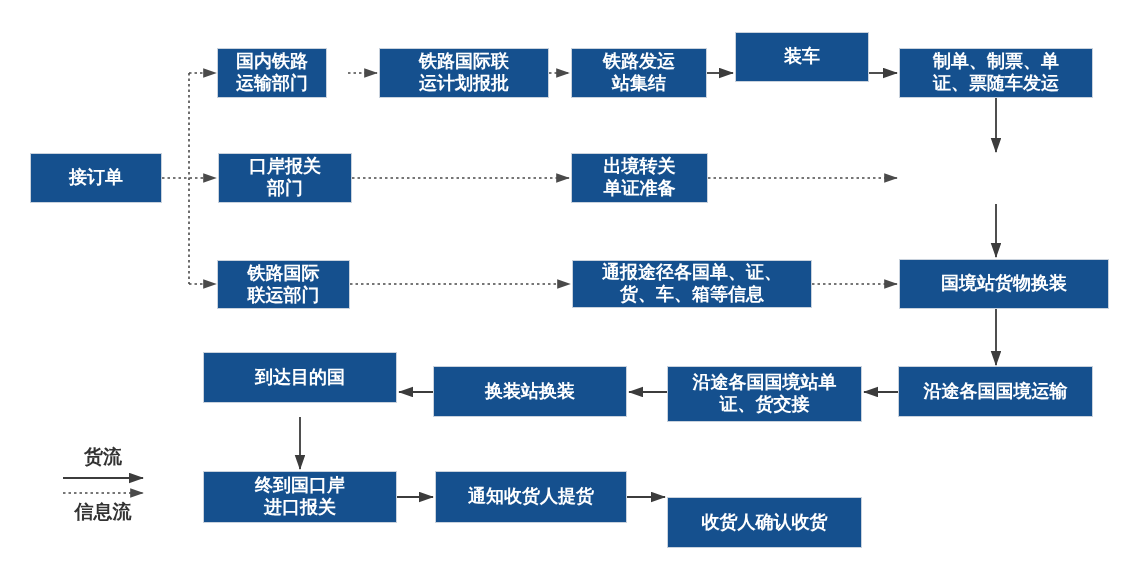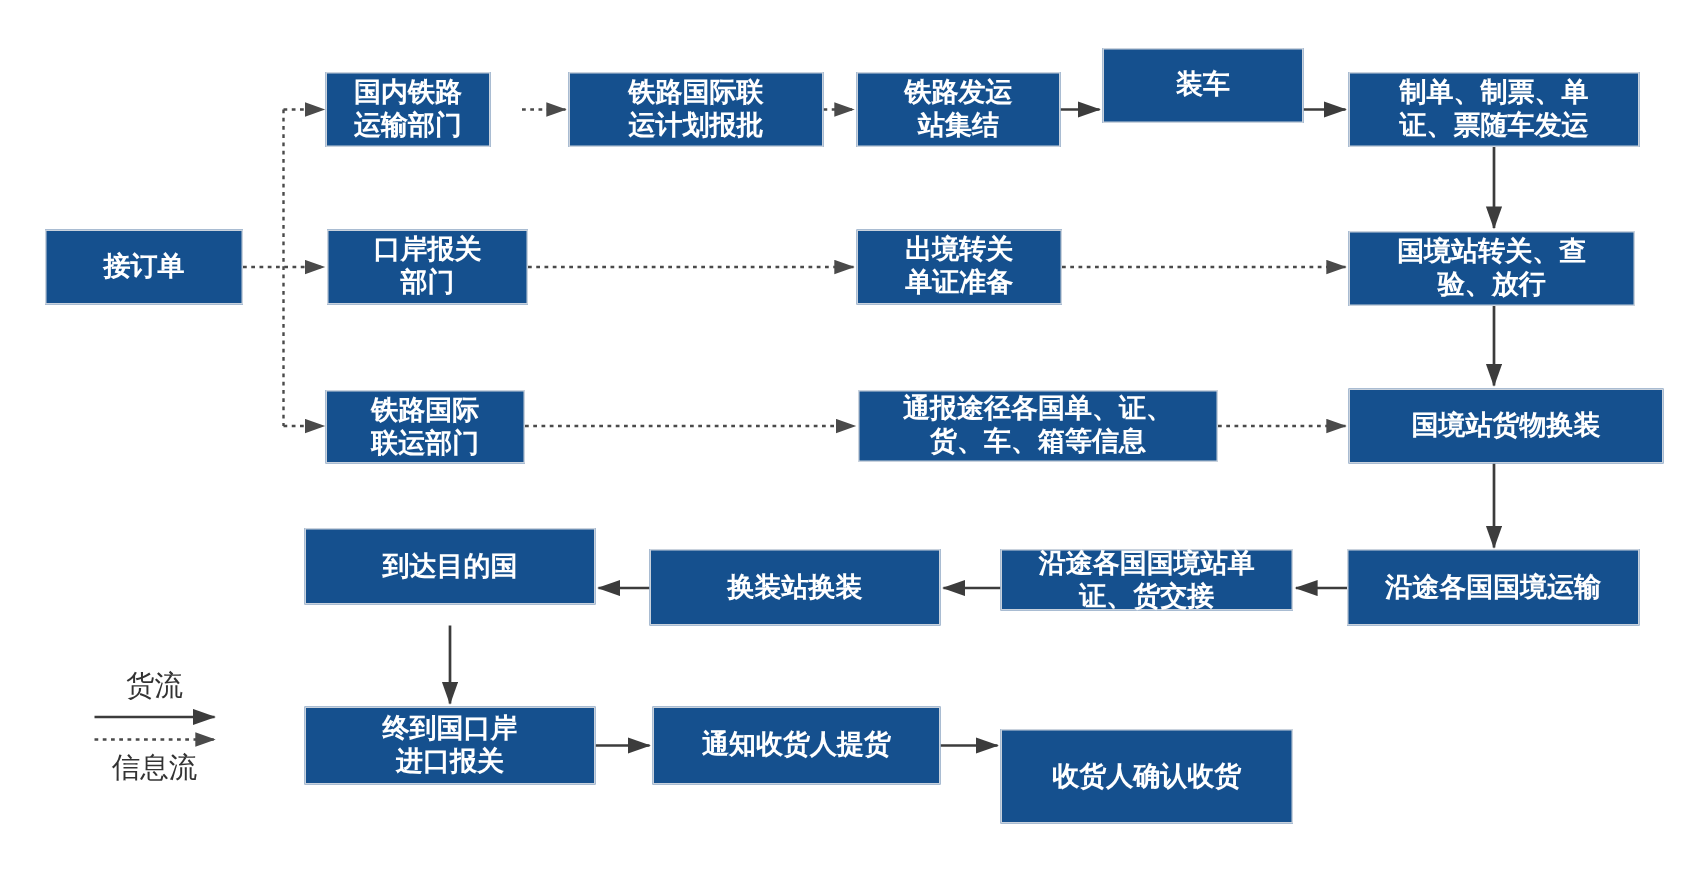--- a/index.html
+++ b/index.html
@@ -29,21 +29,21 @@
     border:1px solid #c9d2dd;
     z-index:2;
   }
   .cargo{stroke:var(--cargo-flow-line,#3C3C3C);stroke-width:1.8;fill:none;}
   .info{stroke:var(--info-flow-line,#4A4A4A);stroke-width:1.6;fill:none;stroke-dasharray:2.5 3;}
   #arrow-flow path{fill:var(--cargo-flow-line,#3C3C3C);}
   #arrow-info path{fill:var(--info-flow-line,#4A4A4A);}
   .legend-label{
     position:absolute;width:80px;text-align:center;
     color:var(--legend-text,#333);
-    font-size:19px;font-weight:normal;z-index:2;
+    font-size:19px;font-weight:bold;z-index:2;
   }
 </style>
 </head>
 <body>
 
 <div class="canvas">
 
   <svg class="connector-layer" viewBox="0 0 1128 583" xmlns="http://www.w3.org/2000/svg">
     <defs>
       <marker id="arrow-flow" markerWidth="9" markerHeight="7" refX="8" refY="3" orient="auto">
@@ -90,38 +90,36 @@
   <div class="node" style="left:571px;top:48px;width:136px;height:50px">铁路发运
 站集结</div>
   <div class="node" style="left:735px;top:32px;width:134px;height:50px">装车</div>
   <div class="node" style="left:899px;top:48px;width:194px;height:50px">制单、制票、单
 证、票随车发运</div>
 
   <div class="node" style="left:218px;top:153px;width:134px;height:50px">口岸报关
 部门</div>
   <div class="node" style="left:571px;top:153px;width:137px;height:50px">出境转关
 单证准备</div>
-  <div class="node" style="left:899px;top:154px;width:191px;height:50px">国境站转关、查
-验、放行</div>
 
   <div class="node" style="left:572px;top:260px;width:240px;height:48px">通报途径各国单、证、
 货、车、箱等信息</div>
   <div class="node" style="left:217px;top:260px;width:133px;height:49px">铁路国际
 联运部门</div>
   <div class="node" style="left:899px;top:259px;width:210px;height:50px">国境站货物换装</div>
 
   <div class="node" style="left:203px;top:352px;width:194px;height:51px">到达目的国</div>
   <div class="node" style="left:433px;top:366px;width:194px;height:51px">换装站换装</div>
-  <div class="node" style="left:667px;top:366px;width:195px;height:41px">沿途各国国境站单
+  <div class="node" style="left:667px;top:366px;width:195px;height:56px">沿途各国国境站单
 证、货交接</div>
   <div class="node" style="left:203px;top:471px;width:194px;height:52px">终到国口岸
 进口报关</div>
 
   <div class="node" style="left:898px;top:366px;width:195px;height:51px">沿途各国国境运输</div>
   <div class="node" style="left:435px;top:471px;width:192px;height:52px">通知收货人提货</div>
-  <div class="node" style="left:667px;top:486px;width:195px;height:63px">收货人确认收货</div>
+  <div class="node" style="left:667px;top:497px;width:195px;height:51px">收货人确认收货</div>
 
   <div>
     <div class="legend-label" style="left:63px;top:444px">货流</div>
     <div class="legend-label" style="left:63px;top:499px">信息流</div>
   </div>
 
 </div>
 
 </body></html>

